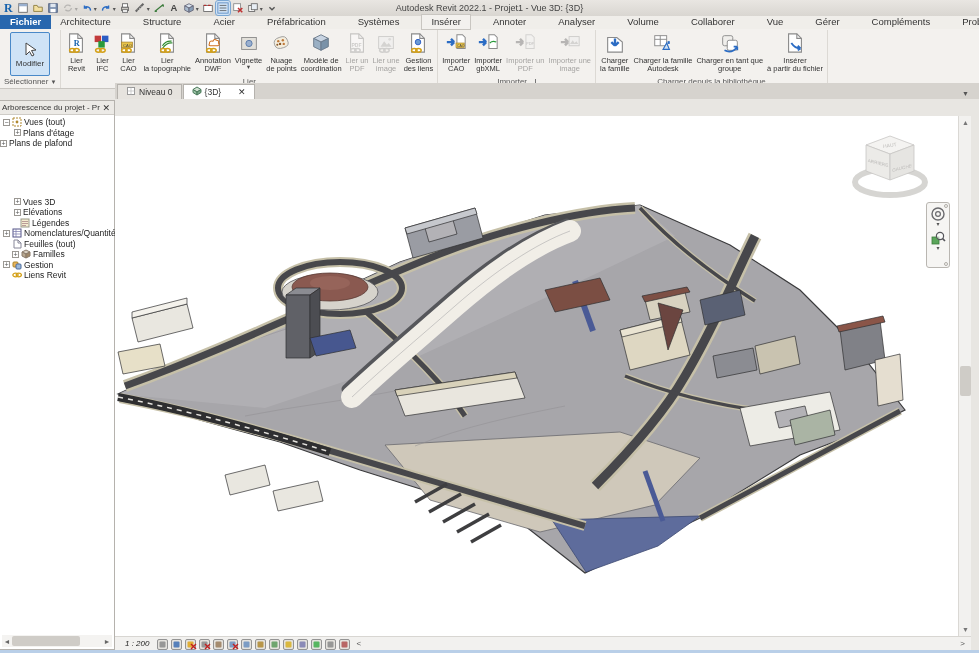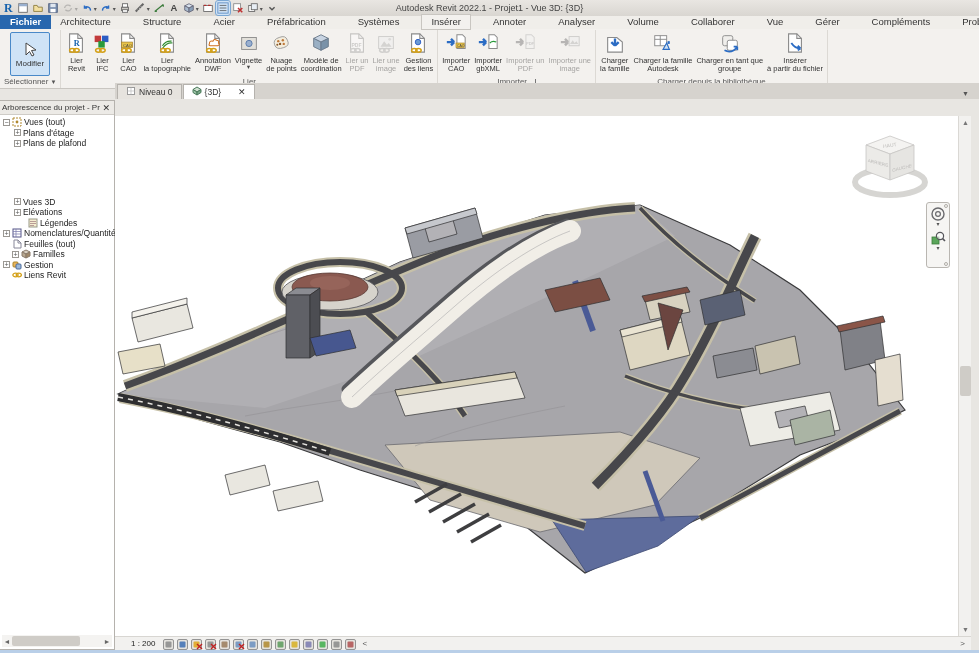--- a/index.html
+++ b/index.html
@@ -81,21 +81,21 @@
   #navbar .screw.top { top:1px; } #navbar .screw.bot { bottom:1px; }
 
   
   #vscroll { position:absolute; left:958px; top:116px; width:13px; height:520px; background:#f2f1ef; border-left:1px solid #dad8d4; }
   #vscroll .arr { position:absolute; left:0; width:13px; height:13px; font-size:7px; color:#777; text-align:center; line-height:13px; }
   #vscroll .thumb { position:absolute; left:1px; top:250px; width:11px; height:30px; background:#cfccc7; border-radius:2px; }
   #right-margin { position:absolute; left:971px; top:100px; width:8px; height:550px; background:#e8e6e2; }
 
   
   #bottombar { position:absolute; left:115px; top:636px; width:856px; height:14px; background:#f2f1ef; border-top:1px solid #d8d6d2; display:flex; align-items:center; padding:0 4px; gap:2px; }
-  #scale-label { font-size:8px; color:#222; margin:0 6px 0 12px; white-space:nowrap; }
+  #scale-label { font-size:8px; color:#222; margin:0 6px 0 6px; white-space:nowrap;font-style:italic; }
   .vcb-icon { width:12px; height:12px; flex:none; }
   .vcb-icon svg { width:12px; height:12px; display:block; }
   #vcb-collapse { font-size:8px; color:#555; margin-left:3px; }
   #hscroll-track { flex:1; height:11px; background:#f2f1ef; }
   #hscroll-right { font-size:8px; color:#555; margin-right:2px; }
 
   
   #statusstrip { position:absolute; left:0; top:650px; width:979px; height:3px; background:#b9cfe8; }
 </style>
 </head>
@@ -465,33 +465,33 @@
             <rect x="1" y="1" width="8" height="8" fill="#fff" stroke="#b0882f" stroke-dasharray="2 1"></rect>
             <circle cx="5" cy="5" r="1.4" fill="#b0882f"></circle>
           </svg>
         </span>
         <span>Vues (tout)</span>
       </div>
       <div class="trow" style="padding-left: 14px;">
         <span class="expander">+</span>
         <span>Plans d'étage</span>
       </div>
-      <div class="trow" style="padding-left: 14px;">
+      <div class="trow" style="">
         <span class="expander">+</span>
         <span>Plans de plafond</span>
       </div>
       <div class="trow" style="padding-left: 14px; margin-top: 48px;">
         <span class="expander">+</span>
         <span>Vues 3D</span>
       </div>
       <div class="trow" style="padding-left: 14px;">
         <span class="expander">+</span>
         <span>Elévations</span>
       </div>
-      <div class="trow" style="padding-left: 28px;">
+      <div class="trow" style="padding-left: 20px;">
         <span class="tree-icon">
           <svg viewBox="0 0 10 10" xmlns="http://www.w3.org/2000/svg">
             <rect x="1" y="1" width="8" height="8" fill="#f5ecd0" stroke="#998"></rect>
             <path d="M2 3.5h6 M2 5.5h6 M2 7.5h4" stroke="#a88" stroke-width="0.8"></path>
           </svg>
         </span>
         <span>Légendes</span>
       </div>
       <div class="trow" style="padding-left: 3px;">
         <span class="expander">+</span>

